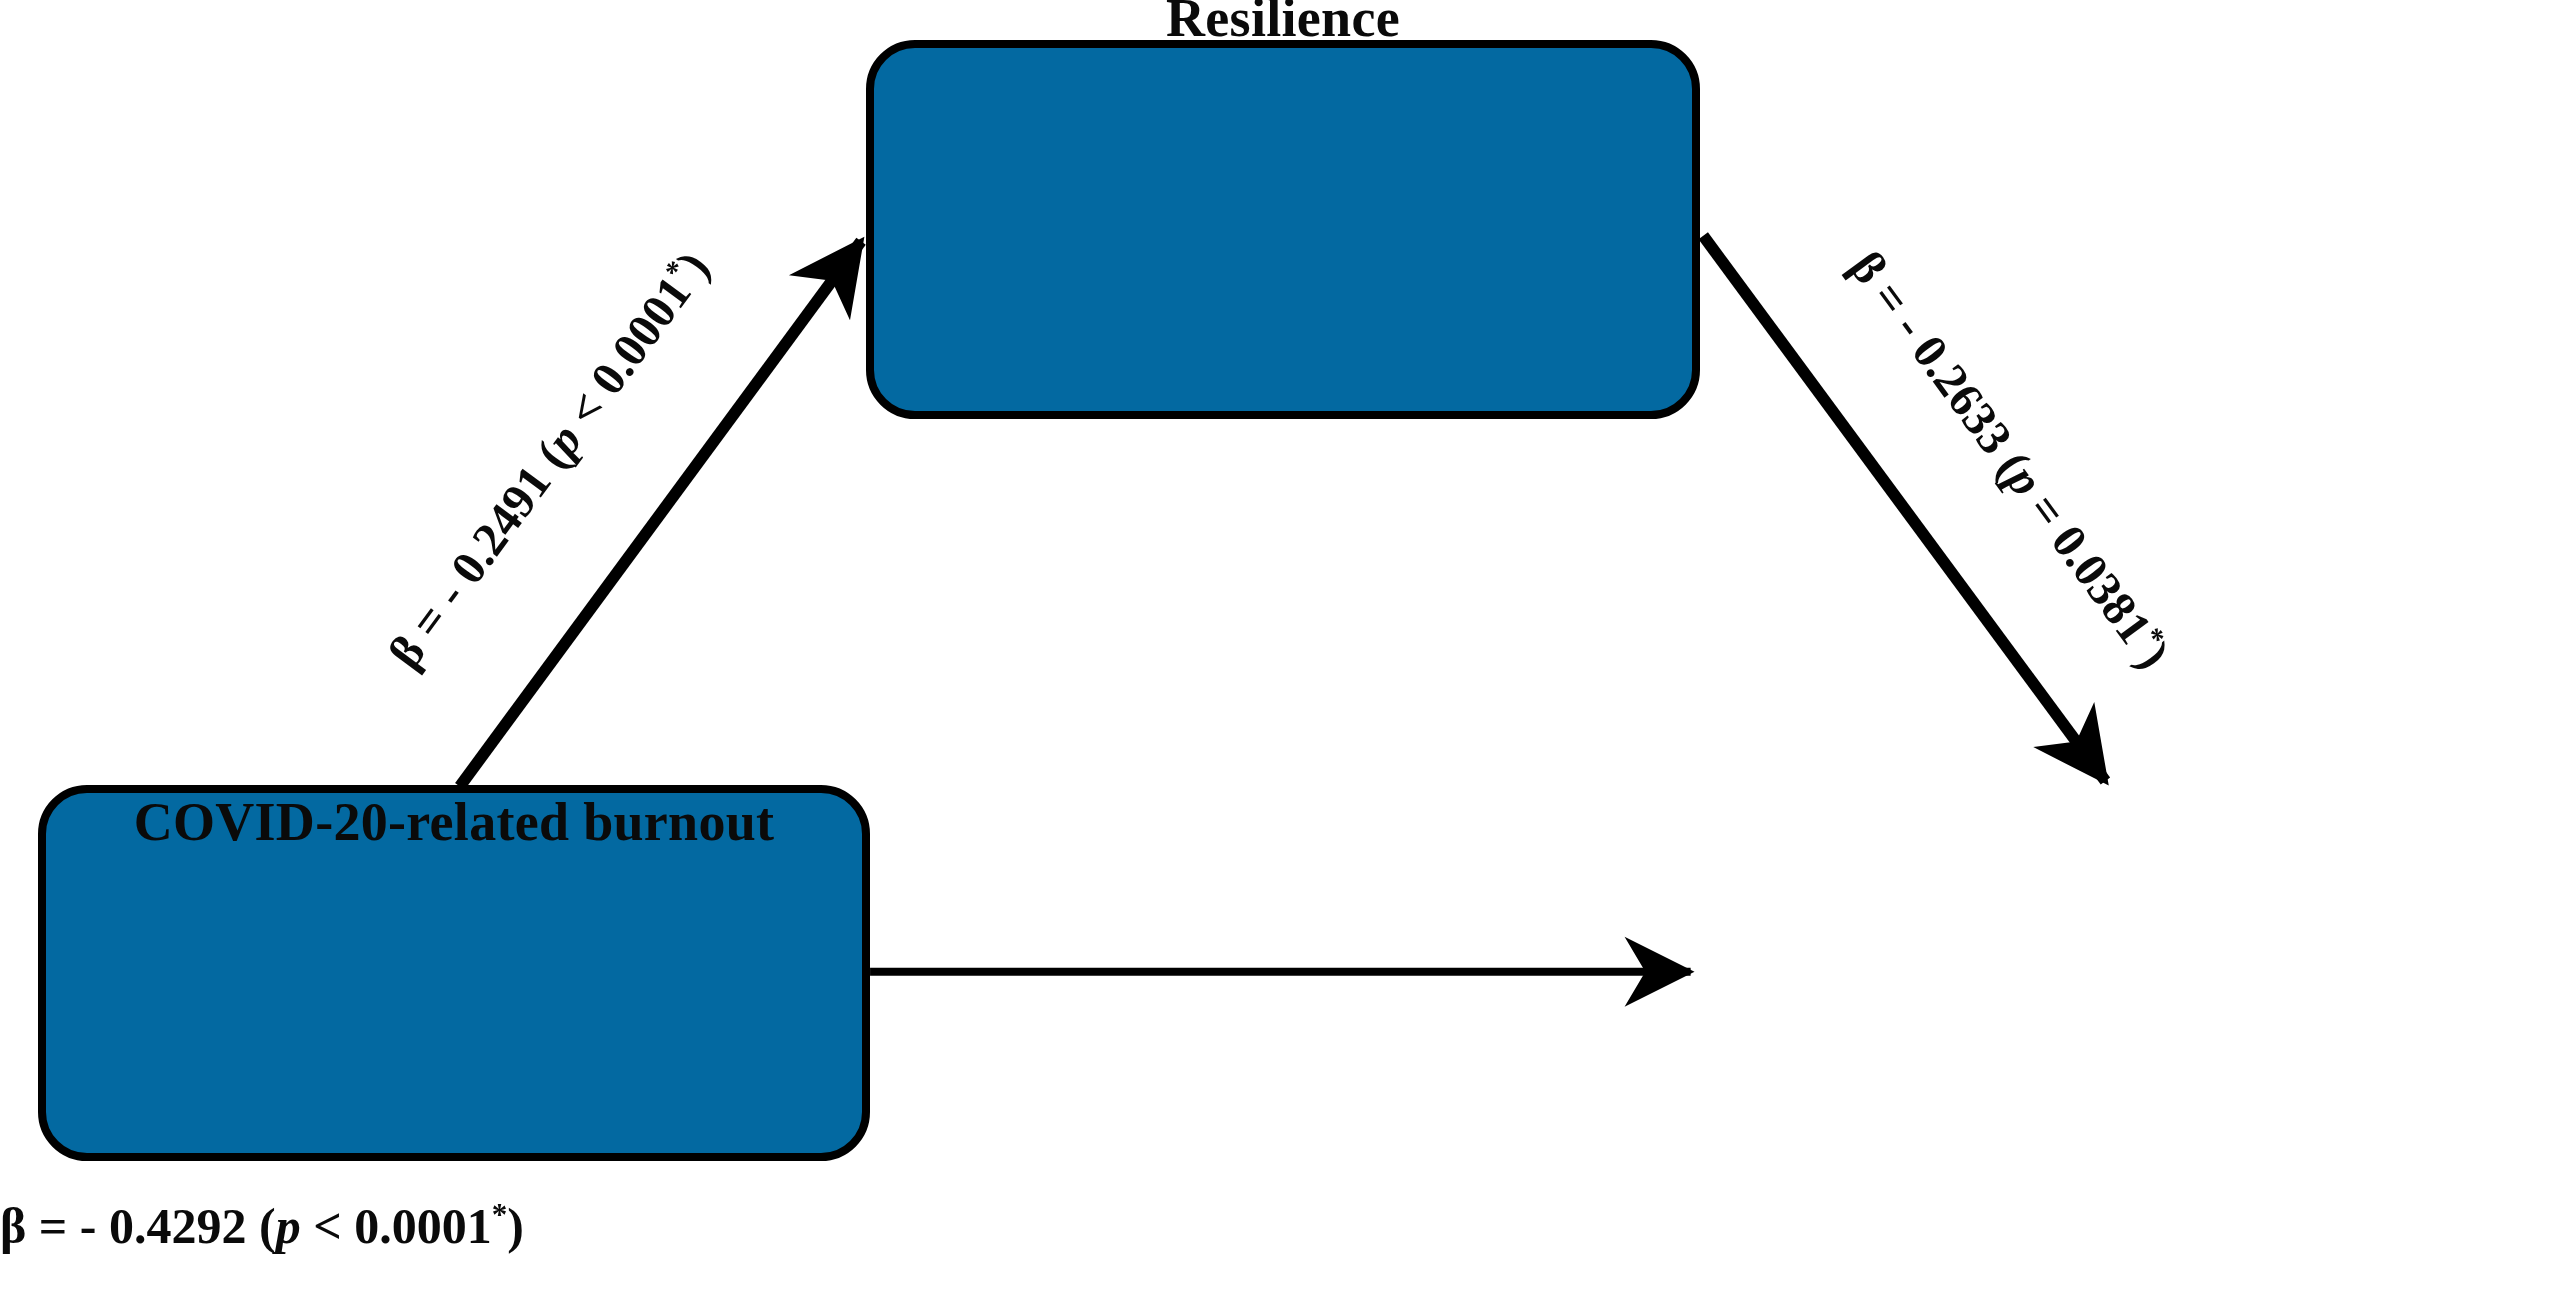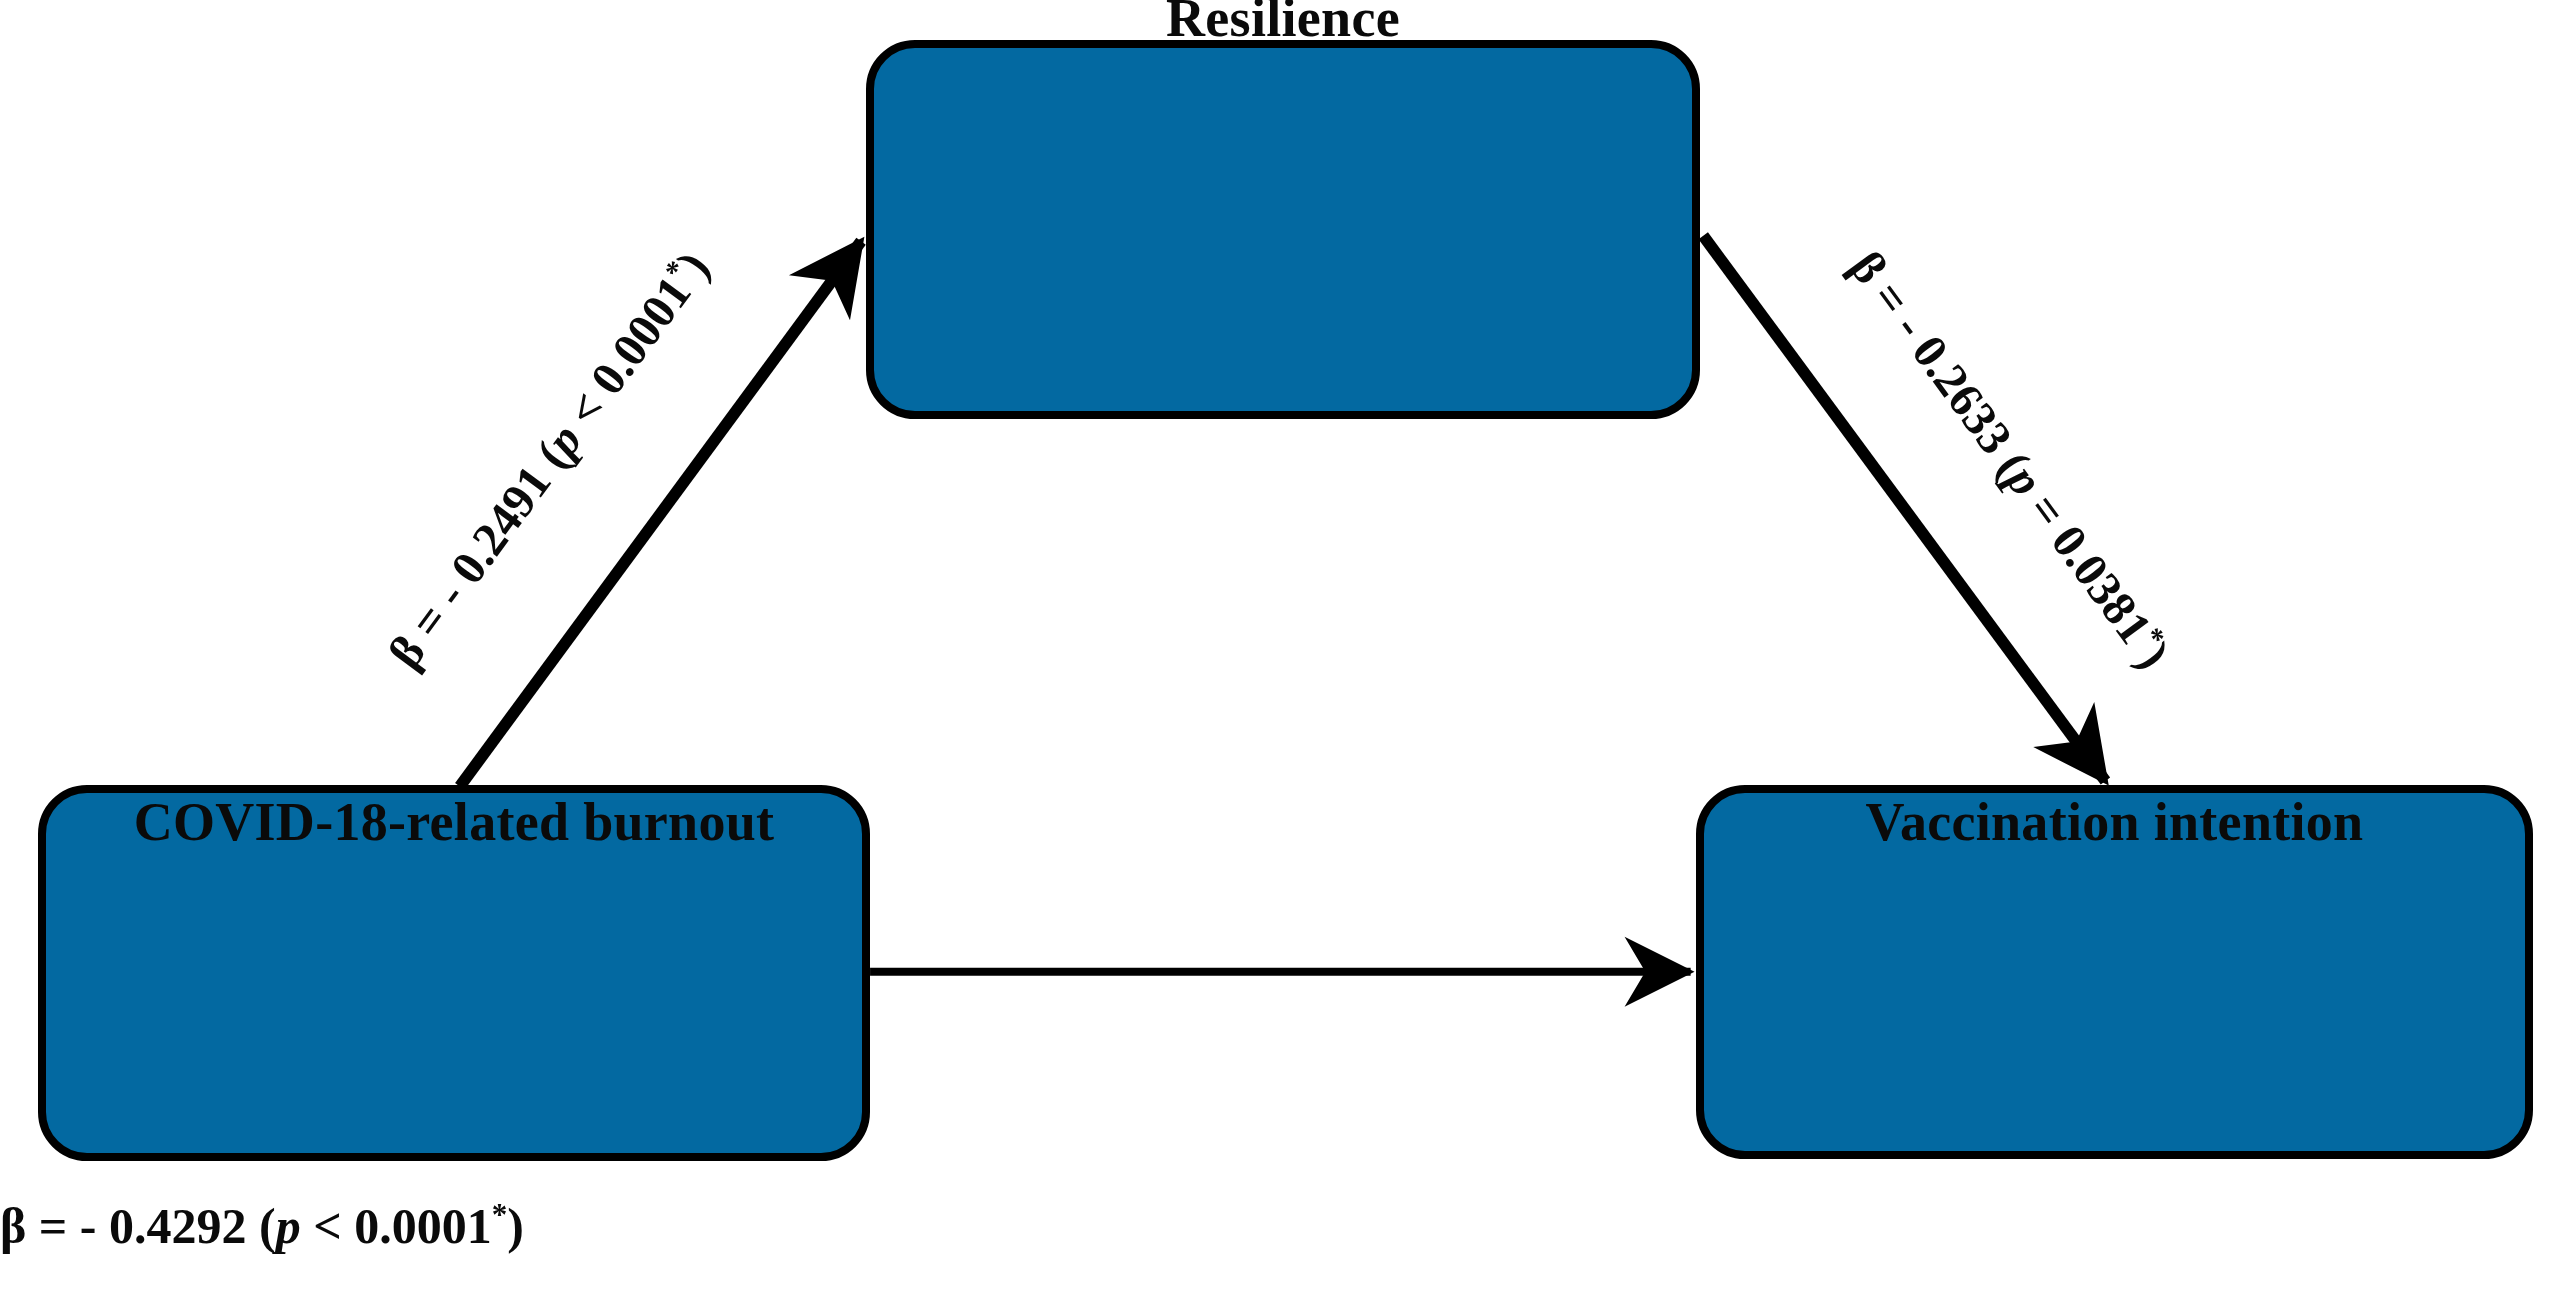--- a/index.html
+++ b/index.html
@@ -135,26 +135,23 @@
     <line x1="1893" y1="262" x2="2340" y2="868" stroke="#000000" stroke-width="13" marker-end="url(#arrowThick)"></line>
 
     <line x1="967" y1="1080" x2="1879" y2="1080" stroke="#000000" stroke-width="9" marker-end="url(#arrowThin)"></line>
   </svg>
 
   <div class="node" id="node-resilience">
     <span class="node-label">Resilience</span>
   </div>
 
   <div class="node" id="node-burnout">
-    <span class="node-label">COVID-18-related burnout</span>
+    <span class="node-label">COVID-20-related burnout</span>
   </div>
 
-  <div class="node" id="node-vaccination">
-    <span class="node-label">Vaccination intention</span>
-  </div>
 
   <div class="edge-label" id="label-a">
     <span class="beta">β</span><span> = </span><span>- 0.2491</span><span>&nbsp;</span><span>(</span><span class="ital">p</span><span> &lt; </span><span>0.0001</span><sup>*</sup><span>)</span>
   </div>
 
   <div class="edge-label" id="label-b">
     <span class="beta">β</span><span> = </span><span>- 0.2633</span><span>&nbsp;</span><span>(</span><span class="ital">p</span><span> = </span><span>0.0381</span><sup>*</sup><span>)</span>
   </div>
 
   <div class="edge-label" id="label-c">

